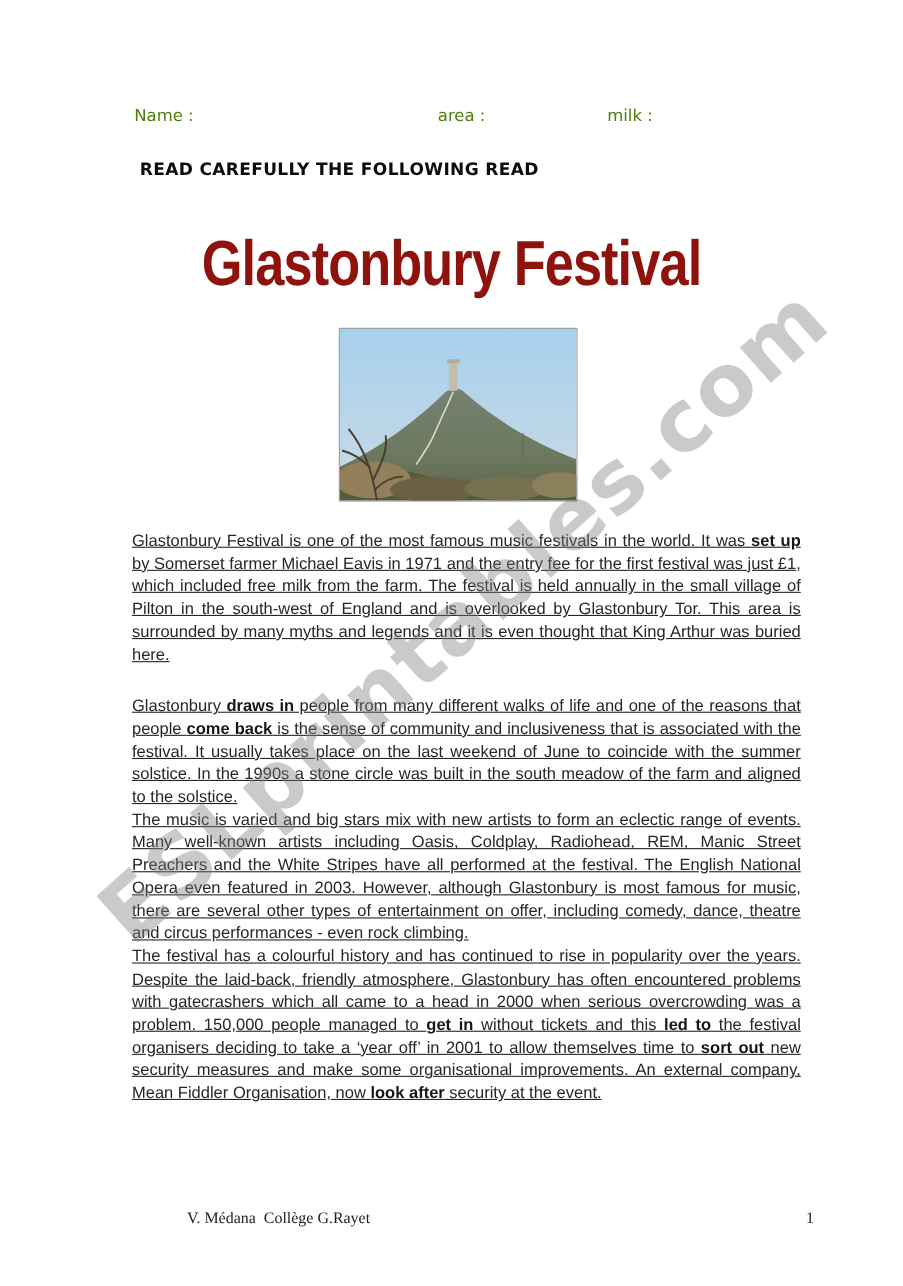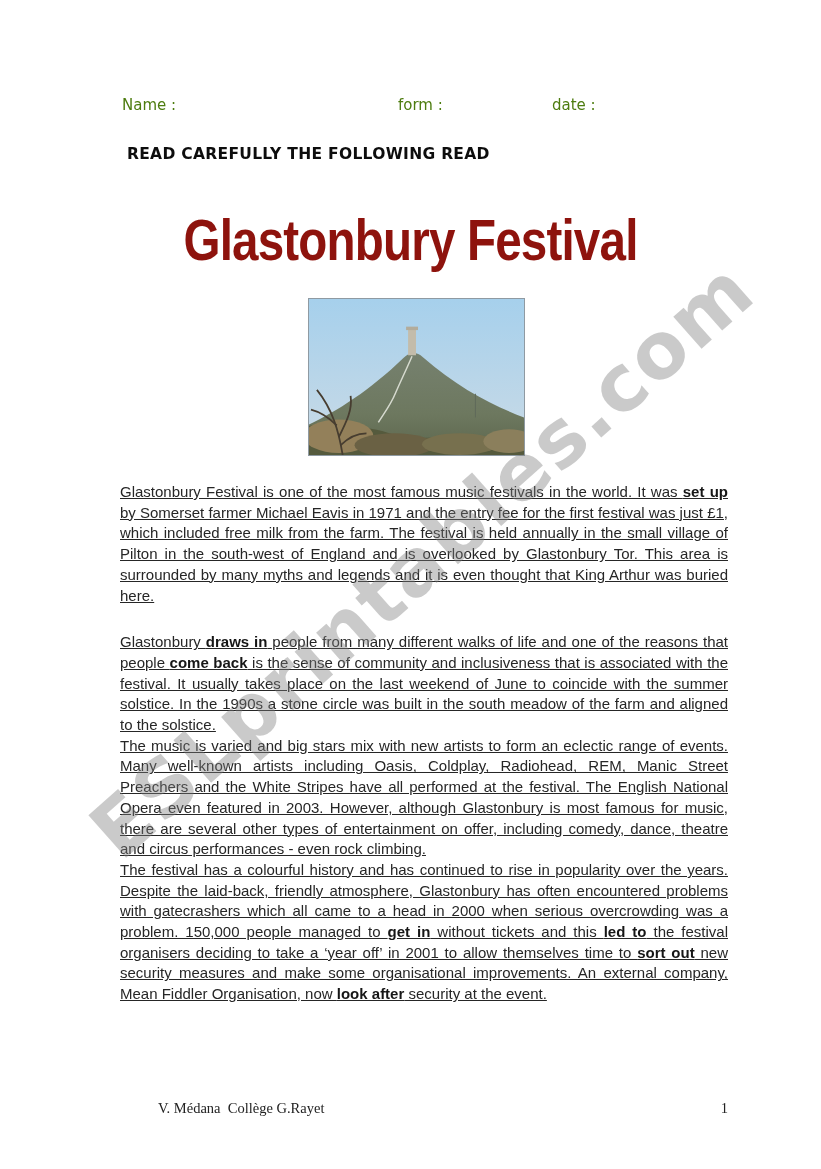--- a/index.html
+++ b/index.html
@@ -92,39 +92,39 @@
     letter-spacing: 2px;
     opacity: 0.40;
     white-space: nowrap;
     z-index: 5;
     pointer-events: none;
   }
 
   .footer {
     position: absolute;
     top: 1100px;
-    left: 120px;
+    left: 132px;
     width: 608px;
     height: 22px;
     font-family: "Liberation Serif", serif;
     font-size: 14.5px;
     color: #222222;
   }
   .footer-credit { position: absolute; left: 38px; top: 0; white-space: pre; }
   .footer-page { position: absolute; right: 0; top: 0; }
 </style>
 </head>
 <body>
 
 <div class="page">
 
   <div>
     <span class="hdr-label hdr-name">Name :</span>
-    <span class="hdr-label hdr-form">form :</span>
-    <span class="hdr-label hdr-date">date :</span>
+    <span class="hdr-label hdr-form">area :</span>
+    <span class="hdr-label hdr-date">milk :</span>
   </div>
 
   <div class="instruction">READ CAREFULLY THE FOLLOWING READ</div>
 
   <h1 class="title" style="color: rgb(142, 19, 13);">Glastonbury Festival</h1>
 
   <div class="photo">
     <svg viewBox="0 0 217 158" preserveAspectRatio="none">
       <defs>
         <linearGradient id="sky" x1="0" y1="0" x2="0" y2="1">

